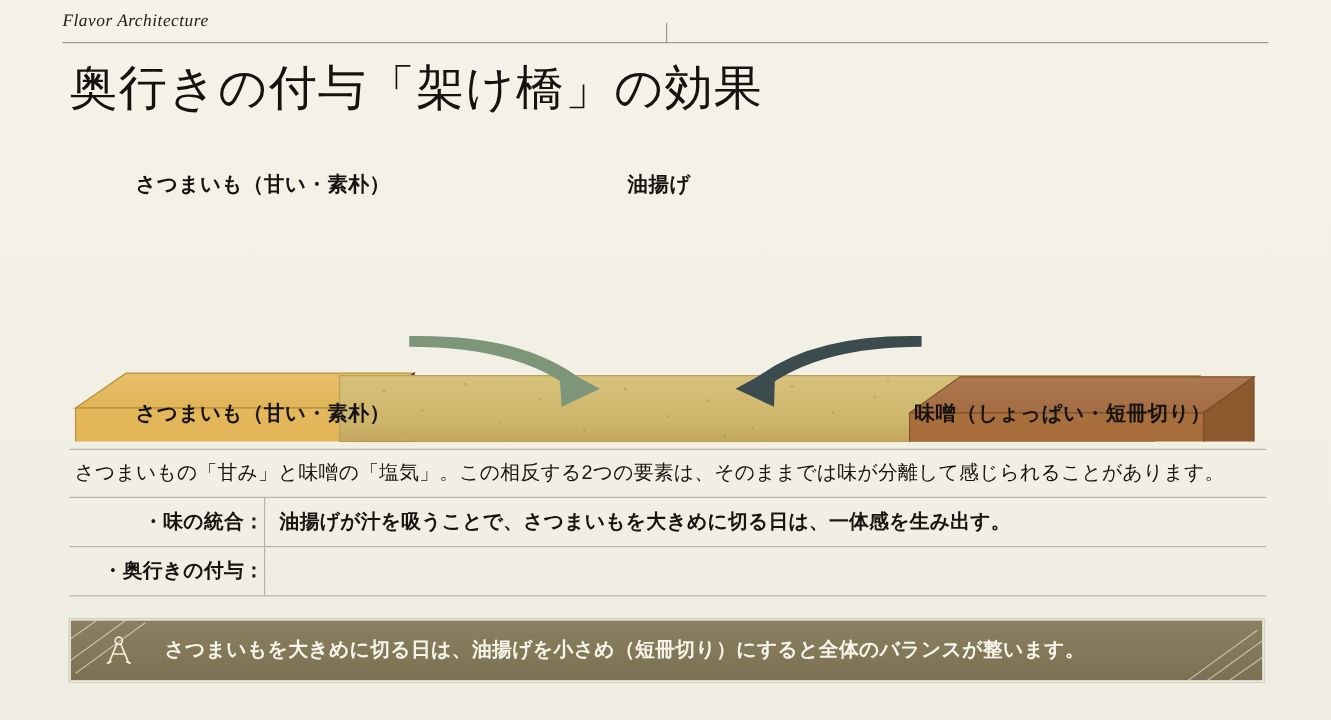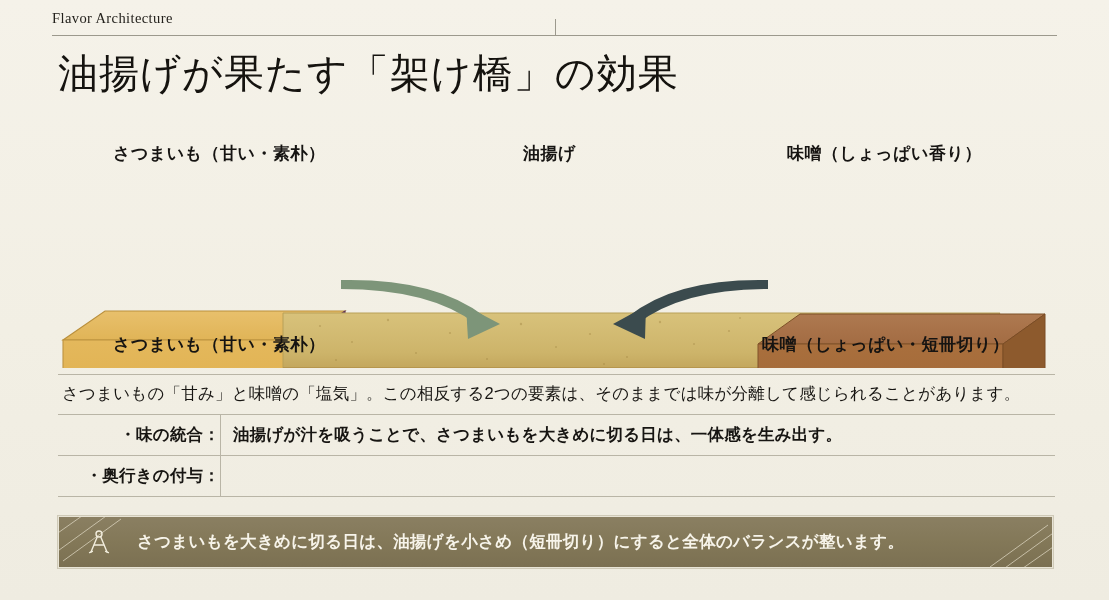--- a/index.html
+++ b/index.html
@@ -21,20 +21,21 @@
     background: linear-gradient(180deg, #f5f2e9 0%, #f2efe4 55%, #efece1 100%);
   }
 
   
   .eyebrow-wrap {
     position: absolute;
     left: 52px;
     top: 10px;
     width: 1005px;
     height: 28px;
+    font-style: italic;
   }
   .eyebrow {
     font-family: "Liberation Serif", "DejaVu Serif", serif;
     font-size: 14.5px;
     letter-spacing: 0.4px;
     color: #23211c;
     position: absolute;
     left: 0;
     top: 0;
   }
@@ -182,21 +183,21 @@
 <body>
 
 <div class="slide">
 
   <div class="eyebrow-wrap">
     <div class="eyebrow">Flavor Architecture</div>
     <div class="eyebrow-rule"></div>
     <div class="eyebrow-tick"></div>
   </div>
 
-  <div class="title">油揚げが果たす「架け橋」の効果</div>
+  <div class="title">奥行きの付与「架け橋」の効果</div>
 
   <div class="diagram">
 
     <svg width="1109" height="240" viewBox="0 0 1109 240">
       <defs>
         <linearGradient id="gSweetTop" x1="0" y1="0" x2="0" y2="1">
           <stop offset="0" stop-color="#e8c06c"></stop>
           <stop offset="1" stop-color="#e0b457"></stop>
         </linearGradient>
         <linearGradient id="gSweetFront" x1="0" y1="0" x2="0" y2="1">
@@ -290,21 +291,20 @@
       </g>
 
       <g fill="#3b4b4e">
         <path d="M588,254 Q648,294 722,279 L720,270 Q654,283 596,247 Z"></path>
         <polygon points="712,262 748,275 712,289"></polygon>
       </g>
     </svg>
 
     <div class="dlabel lbl-sweet-top">さつまいも（甘い・素朴）</div>
     <div class="dlabel lbl-bridge-top">油揚げ</div>
-    <div class="dlabel lbl-miso-top">味噌（しょっぱい香り）</div>
     <div class="dlabel lbl-sweet-bot">さつまいも（甘い・素朴）</div>
     <div class="dlabel lbl-miso-bot">味噌（しょっぱい・短冊切り）</div>
   </div>
 
   <div class="tableblock">
     <div class="rule-top"></div>
     <div class="lede">さつまいもの「甘み」と味噌の「塩気」。この相反する2つの要素は、そのままでは味が分離して感じられることがあります。</div>
     <div class="rule-mid"></div>
 
     <div class="trow">

